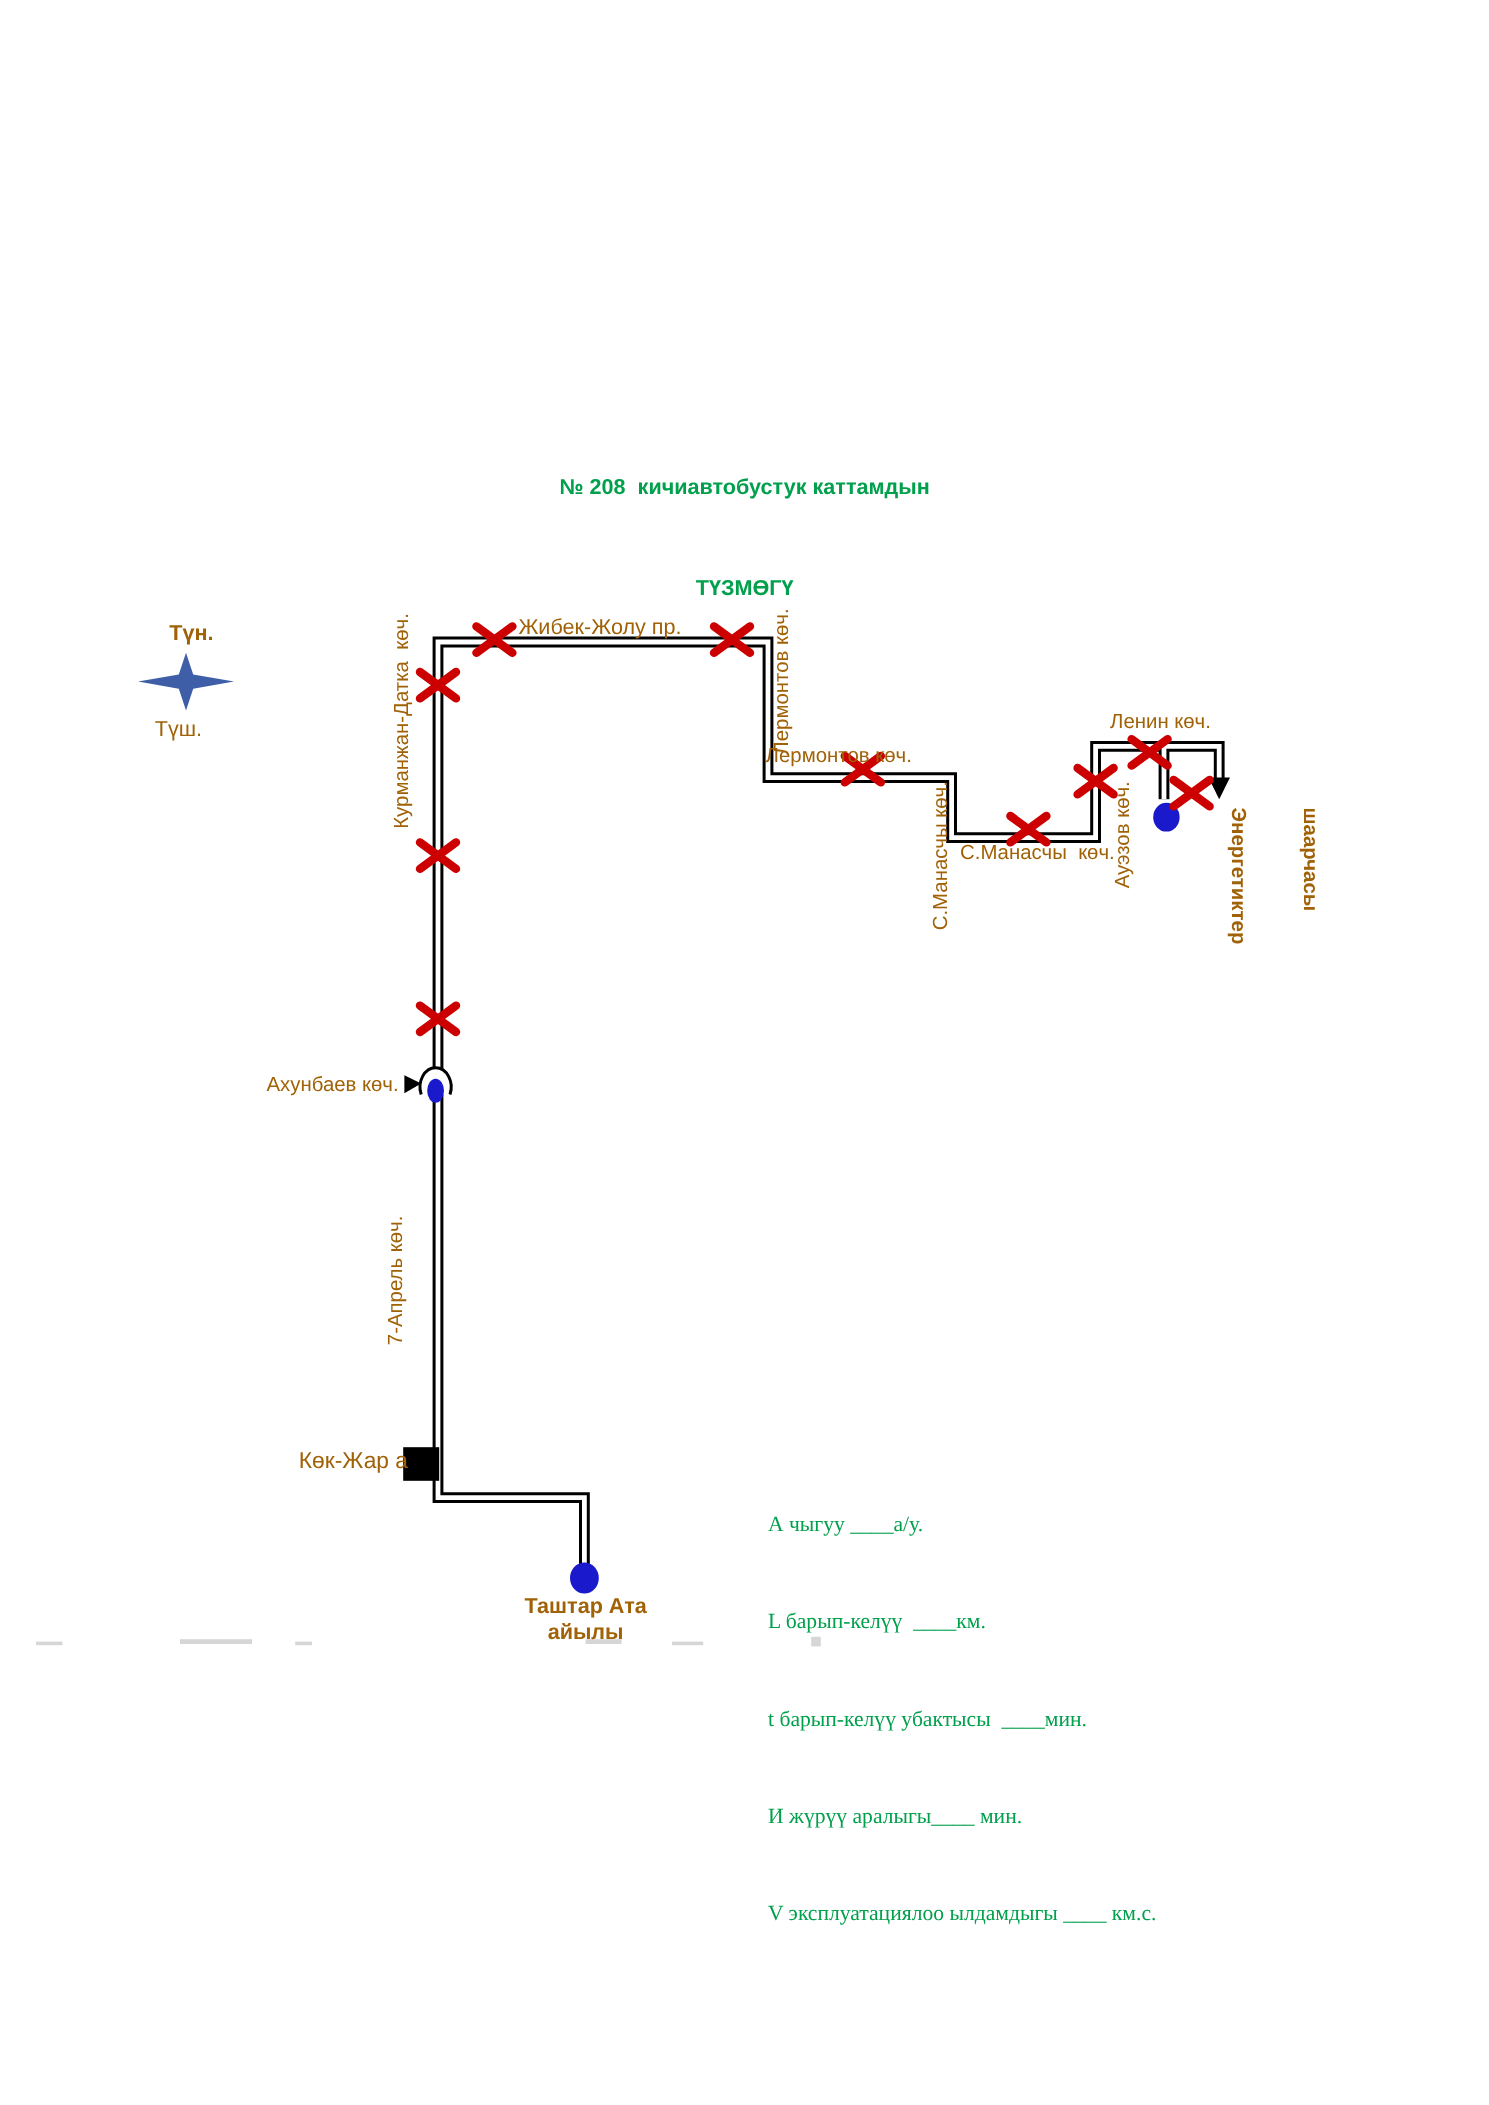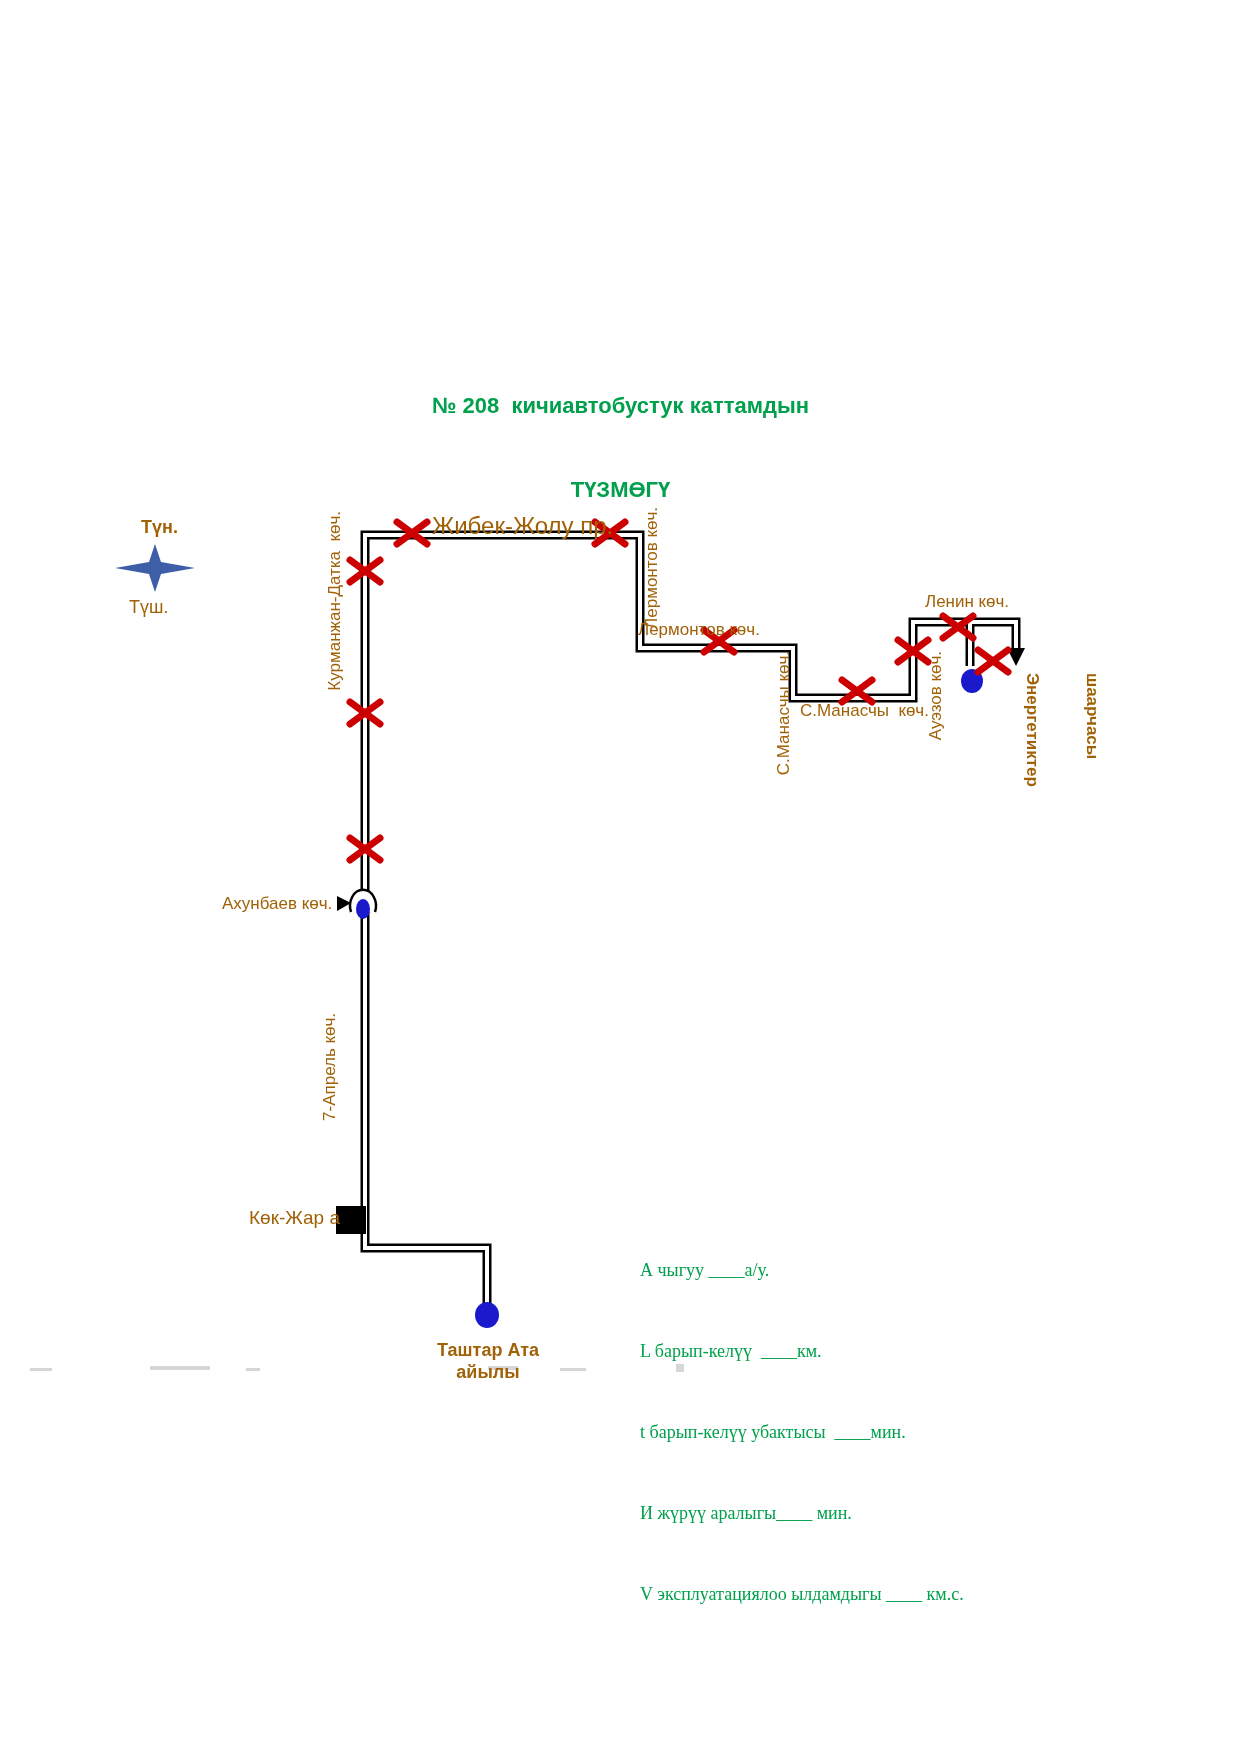--- a/index.html
+++ b/index.html
@@ -14,42 +14,42 @@
     width:1241px;height:1754px;
     background:#fff;
     overflow:hidden;
     font-family:"Liberation Sans",sans-serif;
   }
   svg.map{position:absolute;left:0;top:0;width:1241px;height:1754px;}
 
   .title{
     position:absolute;top:336px;left:0;width:100%;
     text-align:center;color:var(--title-green);
-    font-weight:bold;font-size:22px;line-height:28px;white-space:pre;
+    font-weight:bold;font-size:18px;line-height:28px;white-space:pre;
   }
 
   .lbl{position:absolute;font-size:17px;color:#a16207;white-space:pre;}
   .vup{writing-mode:vertical-rl;transform:rotate(180deg);}
   .vlr{writing-mode:vertical-lr;}
 
   .lbl-tun{left:141px;top:517px;font-weight:bold;font-size:18px;}
   .lbl-tush{left:129px;top:597px;font-size:18px;}
-  .lbl-zhibek{left:432px;top:512px;font-size:24px;}
+  .lbl-zhibek{left:432px;top:512px;font-size:18px;}
   .lbl-kurmanjan{left:325px;top:511px;}
   .lbl-lermontov{left:642px;top:507px;}
   .lbl-kolbaev{left:638px;top:620px;}
   .lbl-smanaschy-v{left:774px;top:651px;}
   .lbl-smanaschy-h{left:800px;top:701px;}
   .lbl-auezov{left:926px;top:651px;}
   .lbl-lenin{left:925px;top:592px;}
   .lbl-energetikter{left:982px;top:673px;font-weight:bold;line-height:20px;}
   .lbl-akhunbaev{left:222px;top:894px;}
   .lbl-april7{left:320px;top:1013px;}
   .lbl-kokzhar{left:249px;top:1207px;font-weight:normal;font-size:19px;}
-  .lbl-tashtar{left:426px;top:1327px;width:124px;text-align:center;font-weight:bold;font-size:18px;line-height:22px;white-space:normal;margin-top:12px;}
+  .lbl-tashtar{left:426px;top:1327px;width:124px;text-align:center;font-weight:bold;font-size:18px;line-height:22px;white-space:normal;}
 
   .stats{
     position:absolute;left:640px;top:1203px;
     color:var(--title-green);
     font-family:"Liberation Serif",serif;font-size:18px;line-height:27px;white-space:pre;
   }
 
   
   .road-outer{stroke:#000;stroke-width:9;fill:none;}
   .road-inner{stroke:#fff;stroke-width:4;fill:none;}

